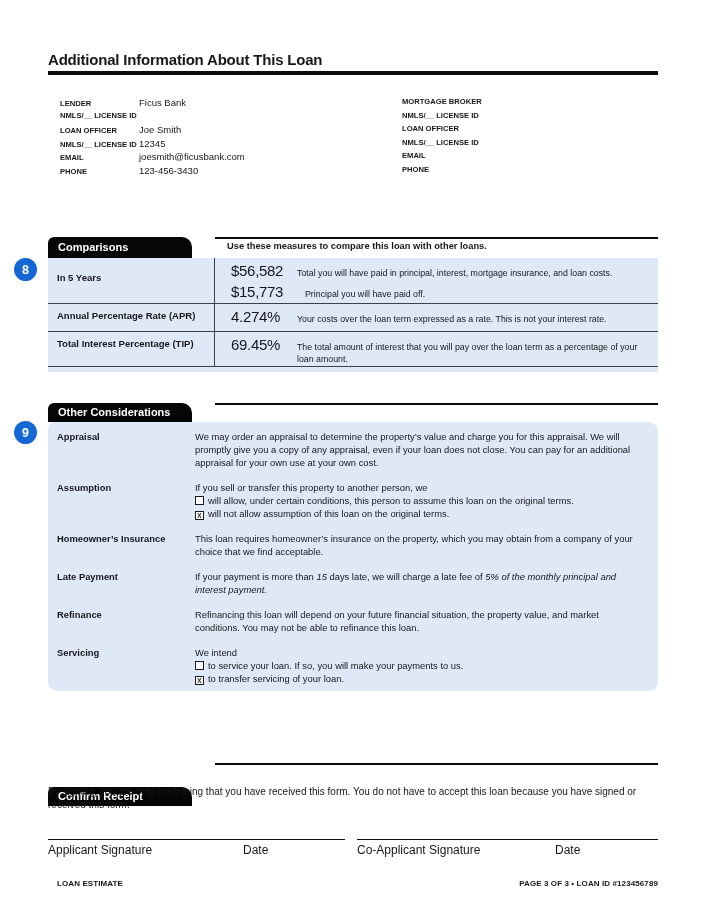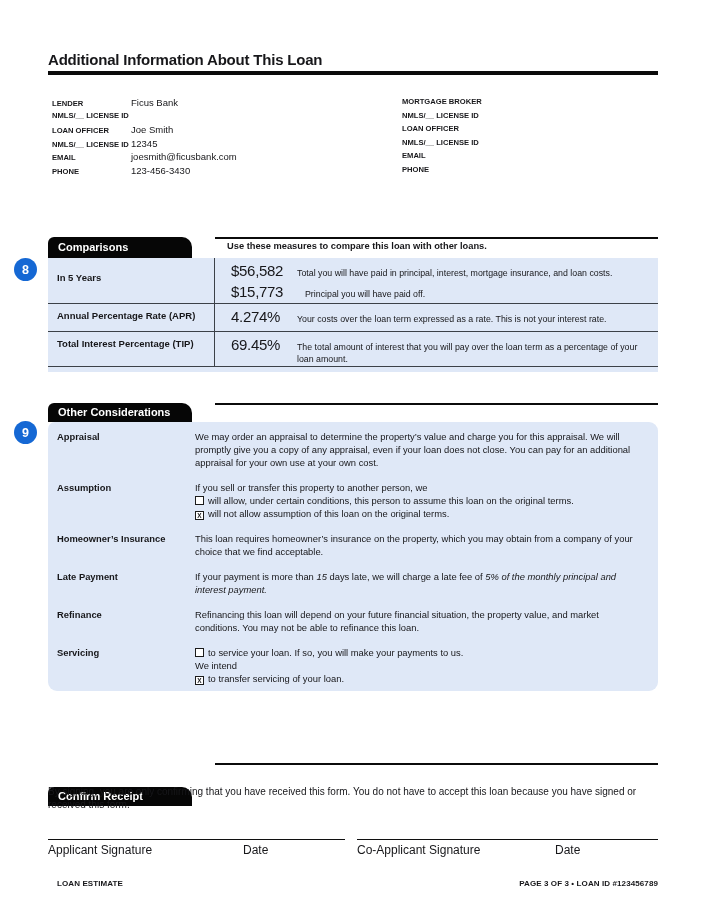--- a/index.html
+++ b/index.html
@@ -5,21 +5,21 @@
   html,body{margin:0;padding:0;background:#fff;}
   .page{position:relative;width:705px;height:912px;background:#fff;overflow:hidden;
         font-family:"Liberation Sans",sans-serif;color:#17171a;}
 
   
   .h1{position:absolute;left:48px;top:51px;font-size:15px;font-weight:700;letter-spacing:-0.2px;}
   .h1-rule{position:absolute;left:48px;top:71px;width:610px;height:4px;background:#0b0b0b;}
 
   
   .contact{position:absolute;left:48px;top:97px;width:610px;height:82px;}
-  .contact-left{position:absolute;left:4px;top:0;width:335px;}
+  .contact-left{position:absolute;left:12px;top:0;width:335px;}
   .contact-right{position:absolute;left:354px;top:0;width:250px;}
   .c-row{display:flex;align-items:baseline;height:13.6px;}
   .c-label{width:79px;flex-shrink:0;font-size:7.6px;font-weight:700;}
   .contact-right .c-label{width:auto;}
   .c-value{font-size:9.5px;}
 
   
   .tab{position:absolute;left:48px;width:144px;background:#060606;color:#fff;
        font-size:11px;font-weight:700;box-sizing:border-box;padding-left:10px;
        border-radius:6px 10px 0 0;}
@@ -215,24 +215,24 @@
     </div>
 
     <div class="oc-item">
       <div class="oc-label">Refinance</div>
       <div class="oc-text">Refinancing this loan will depend on your future financial situation, the property value, and market conditions. You may not be able to refinance this loan.</div>
     </div>
 
     <div class="oc-item">
       <div class="oc-label">Servicing</div>
       <div class="oc-text">
+        <span class="checkline">We intend</span>
         <span class="checkline">
           <span class="checkbox"></span><span>to service your loan. If so, you will make your payments to us.</span>
         </span>
-        <span class="checkline">We intend</span>
         <span class="checkline">
           <span class="checkbox">X</span><span>to transfer servicing of your loan.</span>
         </span>
       </div>
     </div>
 
   </div>
 
   <div class="tab" style="top:763px;height:19px;line-height:19px;margin-top:24px;">Confirm Receipt</div>
   <div class="topline" style="top:763px;"></div>

